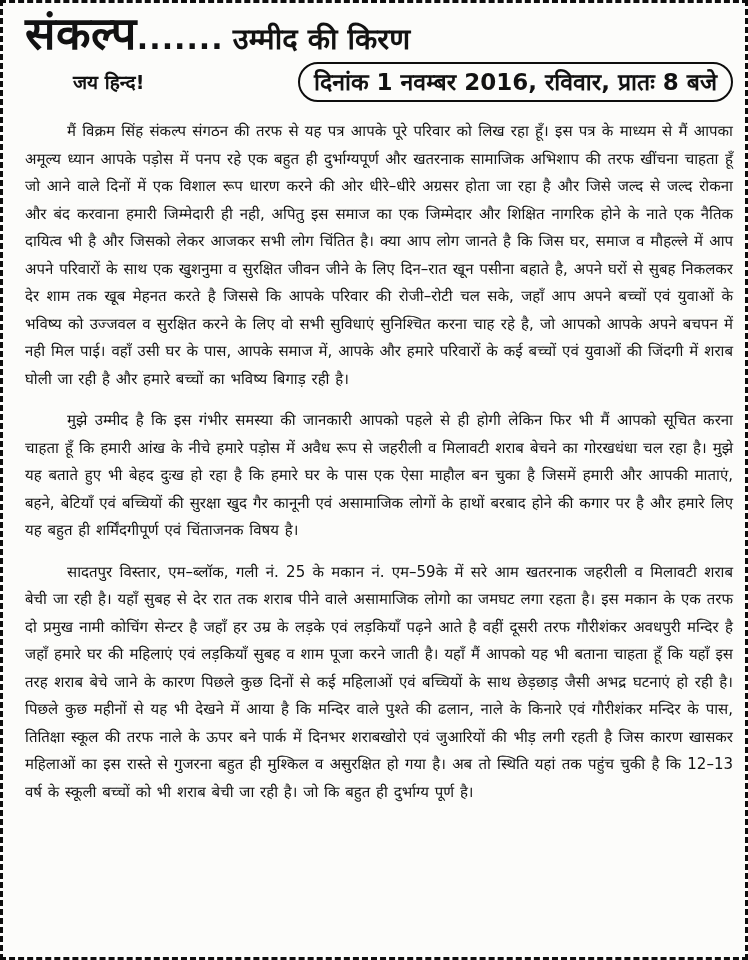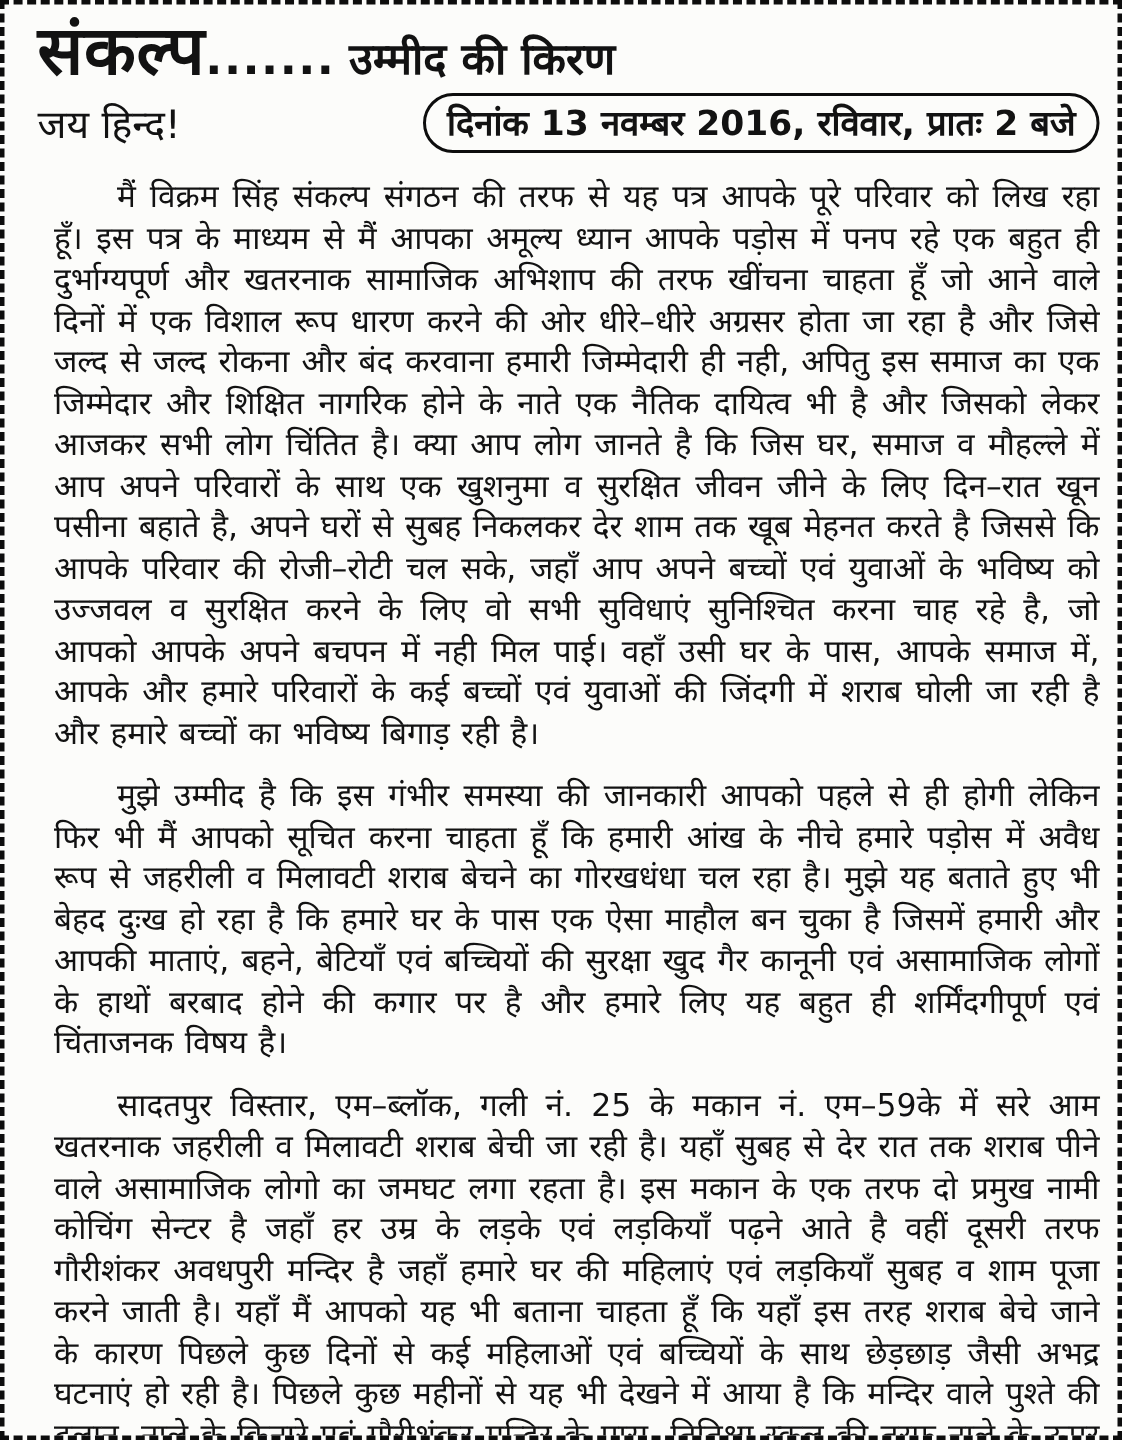--- a/index.html
+++ b/index.html
@@ -52,38 +52,39 @@
     margin-top: 2px;
     white-space: nowrap;
   }
   .row-second {
     display: flex;
     justify-content: space-between;
     align-items: center;
     margin-top: 6px;
   }
   .greeting {
-    font-size: 26px;
-    font-weight: 400;
+    font-size: 19px;
+    font-weight: 700;
+    margin-left: 48px;
   }
   .date-pill {
     font-size: 23px;
     font-weight: 700;
     border: 2.5px solid #0d0d0d;
     border-radius: 26px;
     padding: 1px 14px 3px 14px;
     white-space: nowrap;
   }
   
   .content {
     margin-top: 16px;
   }
   .content p {
-    margin: 0 0 14px 11px;
-    font-size: 21px;
+    margin: 0 0 14px 0;
+    font-size: 15px;
     line-height: 27.5px;
     font-weight: 500;
     text-align: justify;
     text-indent: 42px;
     word-spacing: 1px;
   }
   .content p:last-child { margin-bottom: 0; }
 </style>
 </head>
 <body>
@@ -93,21 +94,21 @@
   <header class="header">
     <div class="row-top">
       <div class="brand">
         <span class="brand-main">संकल्प</span><span class="brand-dots">.......</span>
         <span class="brand-tagline">उम्मीद की किरण</span>
       </div>
     </div>
 
     <div class="row-second">
       <div class="greeting">जय हिन्द!</div>
-      <div class="date-pill">दिनांक 13 नवम्बर 2016, रविवार, प्रातः 2 बजे</div>
+      <div class="date-pill">दिनांक 1 नवम्बर 2016, रविवार, प्रातः 8 बजे</div>
     </div>
   </header>
 
   <main class="content">
     <p>मैं विक्रम सिंह संकल्प संगठन की तरफ से यह पत्र आपके पूरे परिवार को लिख रहा हूँ। इस पत्र के माध्यम से मैं आपका अमूल्य ध्यान आपके पड़ोस में पनप रहे एक बहुत ही दुर्भाग्यपूर्ण और खतरनाक सामाजिक अभिशाप की तरफ खींचना चाहता हूँ जो आने वाले दिनों में एक विशाल रूप धारण करने की ओर धीरे–धीरे अग्रसर होता जा रहा है और जिसे जल्द से जल्द रोकना और बंद करवाना हमारी जिम्मेदारी ही नही, अपितु इस समाज का एक जिम्मेदार और शिक्षित नागरिक होने के नाते एक नैतिक दायित्व भी है और जिसको लेकर आजकर सभी लोग चिंतित है। क्या आप लोग जानते है कि जिस घर, समाज व मौहल्ले में आप अपने परिवारों के साथ एक खुशनुमा व सुरक्षित जीवन जीने के लिए दिन–रात खून पसीना बहाते है, अपने घरों से सुबह निकलकर देर शाम तक खूब मेहनत करते है जिससे कि आपके परिवार की रोजी–रोटी चल सके, जहाँ आप अपने बच्चों एवं युवाओं के भविष्य को उज्जवल व सुरक्षित करने के लिए वो सभी सुविधाएं सुनिश्चित करना चाह रहे है, जो आपको आपके अपने बचपन में नही मिल पाई। वहाँ उसी घर के पास, आपके समाज में, आपके और हमारे परिवारों के कई बच्चों एवं युवाओं की जिंदगी में शराब घोली जा रही है और हमारे बच्चों का भविष्य बिगाड़ रही है।</p>
     <p>मुझे उम्मीद है कि इस गंभीर समस्या की जानकारी आपको पहले से ही होगी लेकिन फिर भी मैं आपको सूचित करना चाहता हूँ कि हमारी आंख के नीचे हमारे पड़ोस में अवैध रूप से जहरीली व मिलावटी शराब बेचने का गोरखधंधा चल रहा है। मुझे यह बताते हुए भी बेहद दुःख हो रहा है कि हमारे घर के पास एक ऐसा माहौल बन चुका है जिसमें हमारी और आपकी माताएं, बहने, बेटियाँ एवं बच्चियों की सुरक्षा खुद गैर कानूनी एवं असामाजिक लोगों के हाथों बरबाद होने की कगार पर है और हमारे लिए यह बहुत ही शर्मिंदगीपूर्ण एवं चिंताजनक विषय है।</p>
     <p>सादतपुर विस्तार, एम–ब्लॉक, गली नं. 25 के मकान नं. एम–59के में सरे आम खतरनाक जहरीली व मिलावटी शराब बेची जा रही है। यहाँ सुबह से देर रात तक शराब पीने वाले असामाजिक लोगो का जमघट लगा रहता है। इस मकान के एक तरफ दो प्रमुख नामी कोचिंग सेन्टर है जहाँ हर उम्र के लड़के एवं लड़कियाँ पढ़ने आते है वहीं दूसरी तरफ गौरीशंकर अवधपुरी मन्दिर है जहाँ हमारे घर की महिलाएं एवं लड़कियाँ सुबह व शाम पूजा करने जाती है। यहाँ मैं आपको यह भी बताना चाहता हूँ कि यहाँ इस तरह शराब बेचे जाने के कारण पिछले कुछ दिनों से कई महिलाओं एवं बच्चियों के साथ छेड़छाड़ जैसी अभद्र घटनाएं हो रही है। पिछले कुछ महीनों से यह भी देखने में आया है कि मन्दिर वाले पुश्ते की ढलान, नाले के किनारे एवं गौरीशंकर मन्दिर के पास, तितिक्षा स्कूल की तरफ नाले के ऊपर बने पार्क में दिनभर शराबखोरो एवं जुआरियों की भीड़ लगी रहती है जिस कारण खासकर महिलाओं का इस रास्ते से गुजरना बहुत ही मुश्किल व असुरक्षित हो गया है। अब तो स्थिति यहां तक पहुंच चुकी है कि 12–13 वर्ष के स्कूली बच्चों को भी शराब बेची जा रही है। जो कि बहुत ही दुर्भाग्य पूर्ण है।</p>
 
   </main>
 

